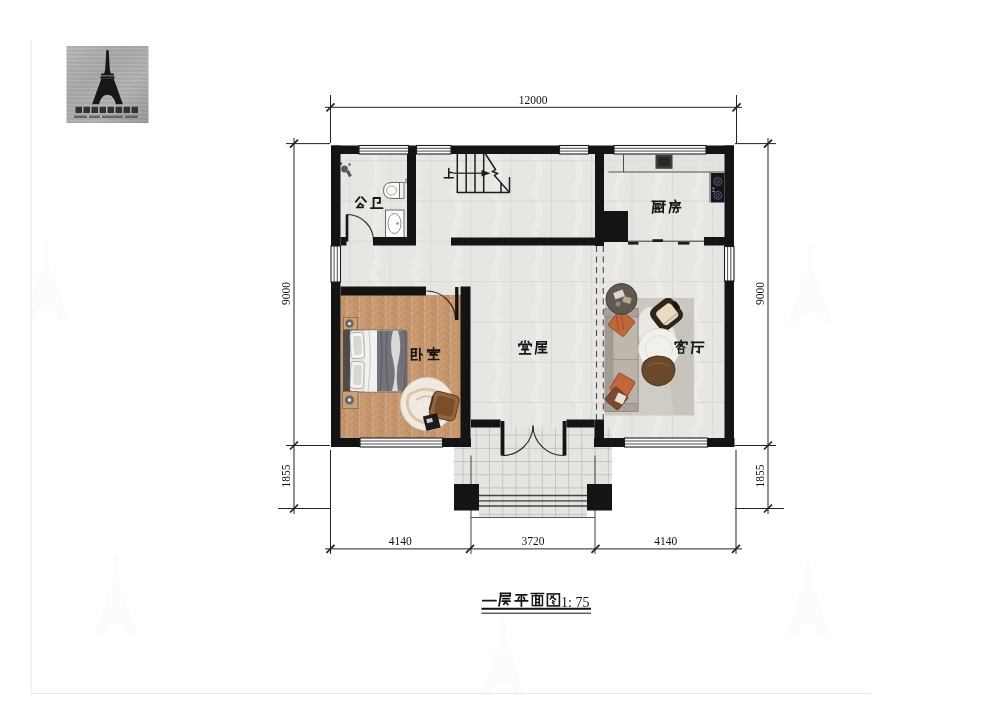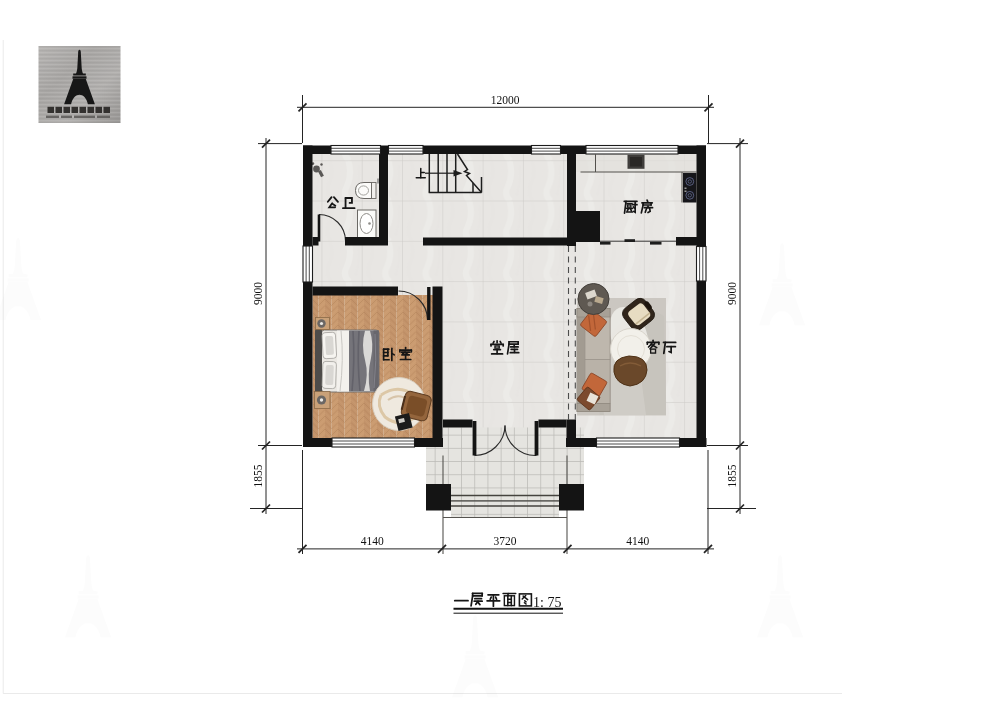--- a/index.html
+++ b/index.html
@@ -1,17 +1,17 @@
 <!DOCTYPE html>
 <html><head>
 <meta charset="utf-8">
 <style>
   html,body{margin:0;padding:0;background:#ffffff;}
   #page{position:relative;width:842px;height:708px;background:#ffffff;overflow:hidden;
-        font-family:"Liberation Sans", sans-serif;}
+        font-family:"Liberation Sans", sans-serif;padding-left:28px;}
   svg text{font-family:"Liberation Serif", serif;}
 </style>
 </head>
 <body>
 <div id="page">
 <svg width="1000" height="708" viewBox="0 0 1000 708">
 <defs>
 
   <linearGradient id="metal" x1="0" y1="0" x2="1" y2="1">
     <stop offset="0" stop-color="#b6b4b2"></stop>

